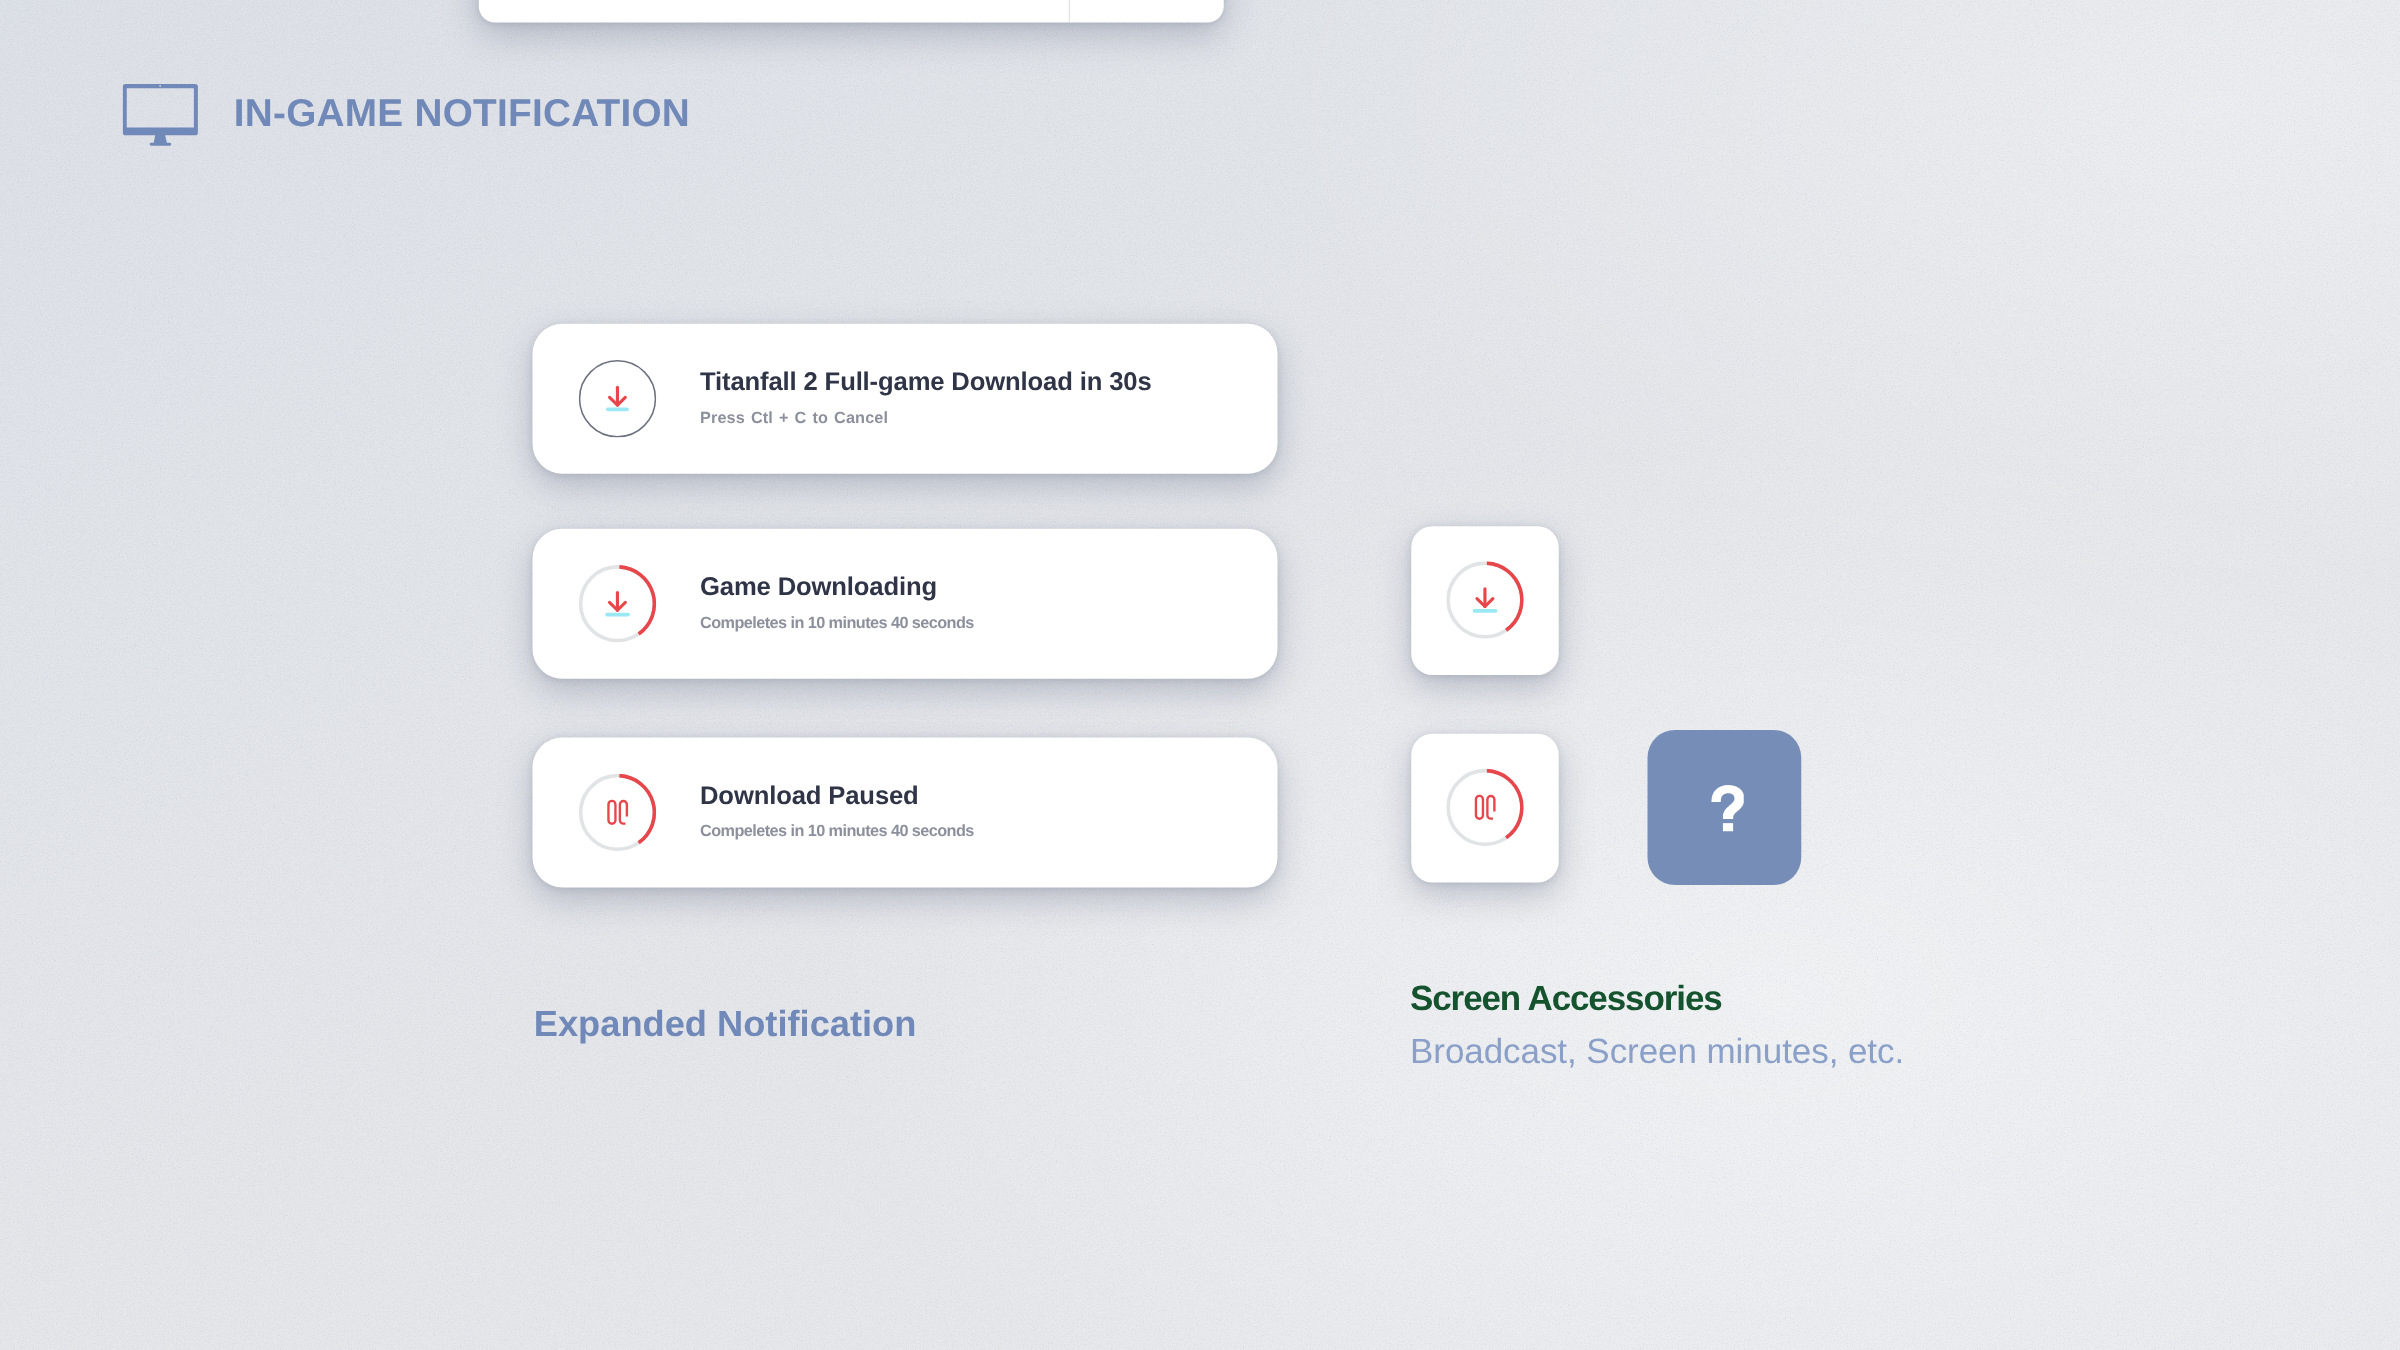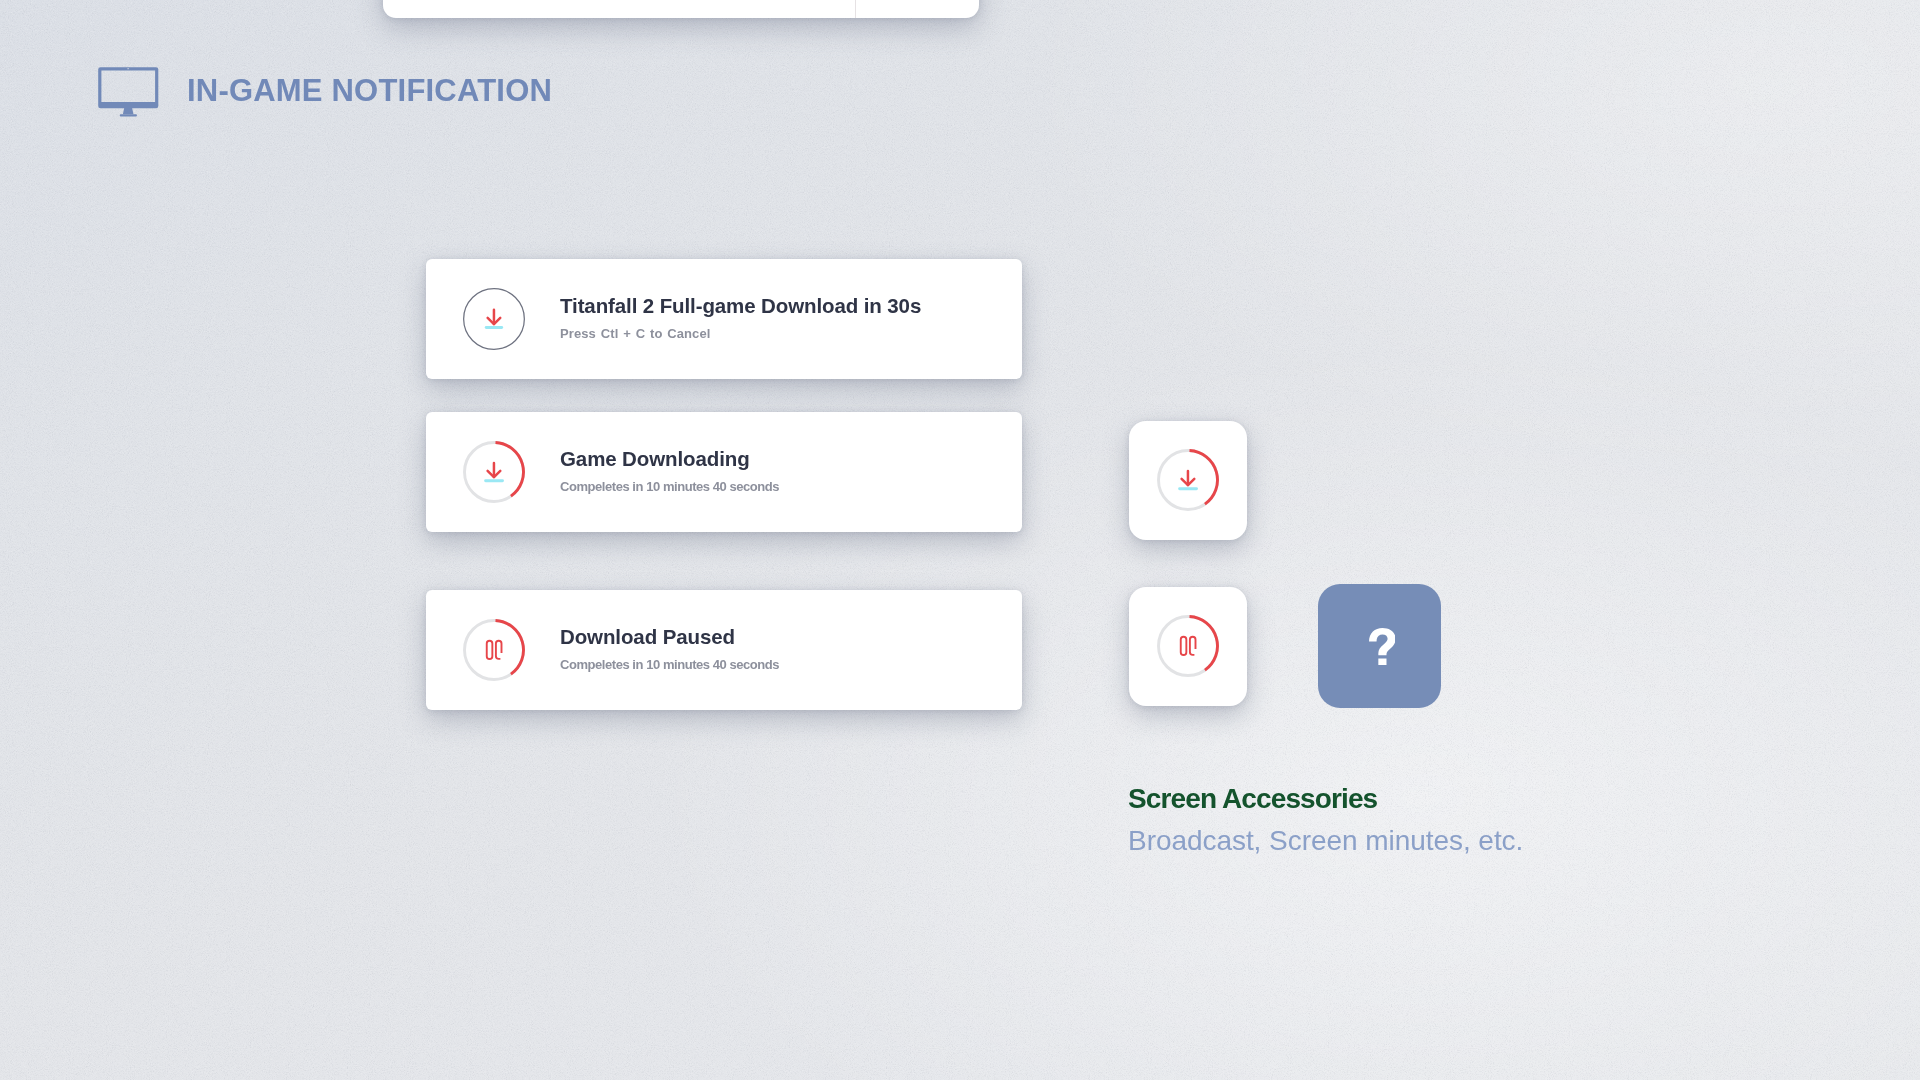--- a/index.html
+++ b/index.html
@@ -37,21 +37,21 @@
   .top-card {
     position:absolute; left:383px; top:-70px; width:596px; height:88px;
     background:#fff; border-radius:13px;
     box-shadow:0 10px 28px rgba(104,114,137,.38), 0 1px 6px rgba(112,121,143,.22);
   }
   .top-card .divider { position:absolute; left:472px; top:0; width:1.2px; height:88px; background:#e6e2e4; }
 
   
   .card {
     position:absolute; left:426px; width:596px; height:120px;
-    background:#fff; border-radius:6px;
+    background:#fff; border-radius:24px;
     box-shadow:0 10px 26px rgba(104,114,137,.36), 0 1px 6px rgba(112,121,143,.22);
   }
   .card .ring { position:absolute; left:37px; top:29px; }
   .card .t1 {
     position:absolute; left:134px;
     font-size:20.5px; font-weight:bold; letter-spacing:-0.11px;
     color:#2f3446; white-space:nowrap; line-height:22px;
   }
   .card .t2 {
     position:absolute; left:134px;
@@ -133,21 +133,21 @@
     <svg class="ring" width="62" height="62" viewBox="0 0 62 62">
       <circle cx="31" cy="31" r="30.35" fill="none" stroke="#6e7280" stroke-width="1.25"></circle>
       <path d="M30.95 21.85 L30.95 36.0" stroke="#e7464a" stroke-width="2.5" stroke-linecap="round"></path>
       <path d="M24.65 29.85 L30.95 36.1 L37.25 29.85" fill="none" stroke="#e7464a" stroke-width="2.5" stroke-linecap="round" stroke-linejoin="round"></path>
       <path d="M23.2 39.45 L38.7 39.45" stroke="#9ae8f4" stroke-width="2.9" stroke-linecap="round"></path>
     </svg>
     <div class="t1" style="top:36px">Titanfall 2 Full-game Download in 30s</div>
     <div class="t2" style="top:66px;letter-spacing:0.1px;word-spacing:1.1px">Press Ctl + C to Cancel</div>
   </div>
 
-  <div class="card" style="top:412px">
+  <div class="card" style="top:423px">
     <svg class="ring" width="62" height="62" viewBox="0 0 62 62">
       <circle cx="31" cy="31" r="29.5" fill="none" stroke="#e2e3e5" stroke-width="2.9"></circle>
       <path d="M32.5 1.54 A29.5 29.5 0 0 1 47.92 55.16" fill="none" stroke="#e7464a" stroke-width="2.9" stroke-linecap="butt"></path>
       <path d="M30.95 22.05 L30.95 36.1" stroke="#e7464a" stroke-width="2.5" stroke-linecap="round"></path>
       <path d="M24.6 29.85 L30.95 36.2 L37.3 29.85" fill="none" stroke="#e7464a" stroke-width="2.5" stroke-linecap="round" stroke-linejoin="round"></path>
       <path d="M22.6 39.7 L39.5 39.7" stroke="#9ae8f4" stroke-width="2.9" stroke-linecap="round"></path>
     </svg>
     <div class="t1" style="top:36px">Game Downloading</div>
     <div class="t2" style="top:66px">Compeletes in 10 minutes 40 seconds</div>
   </div>
@@ -188,17 +188,18 @@
   <div class="blue-card">
     <div class="qm">
       <svg width="26.64" height="37.72" viewBox="0 0 26.64 37.72" style="margin-left:5px;margin-top:1px">
         <title>?</title>
         <path d="M13.5 0 C21.2 0 26.64 4.35 26.64 11.0 C26.64 15.15 24.3 18.25 20.9 21.1 C18.45 23.15 17.5 24.45 17.5 26.4 L17.5 27.22 L9.34 27.22 L9.34 25.2 C9.34 21.65 11.3 19.25 14.6 16.45 C17.5 13.95 18.6 12.6 18.6 10.75 C18.6 8.15 16.4 6.6 13.5 6.6 C10.55 6.6 8.3 8.25 7.75 11.35 L7.55 13.61 L0 13.61 C0.15 4.9 5.75 0 13.5 0 Z" fill="#ffffff"></path>
         <rect x="9.34" y="30.52" width="8.16" height="7.2" fill="#ffffff"></rect>
       </svg>
     </div>
   </div>
 
+  <div class="cap-left">Expanded Notification</div>
   <div class="cap-right">
     <div class="h">Screen Accessories</div>
     <div class="s">Broadcast, Screen minutes, etc.</div>
   </div>
 </div>
 
 </body></html>

